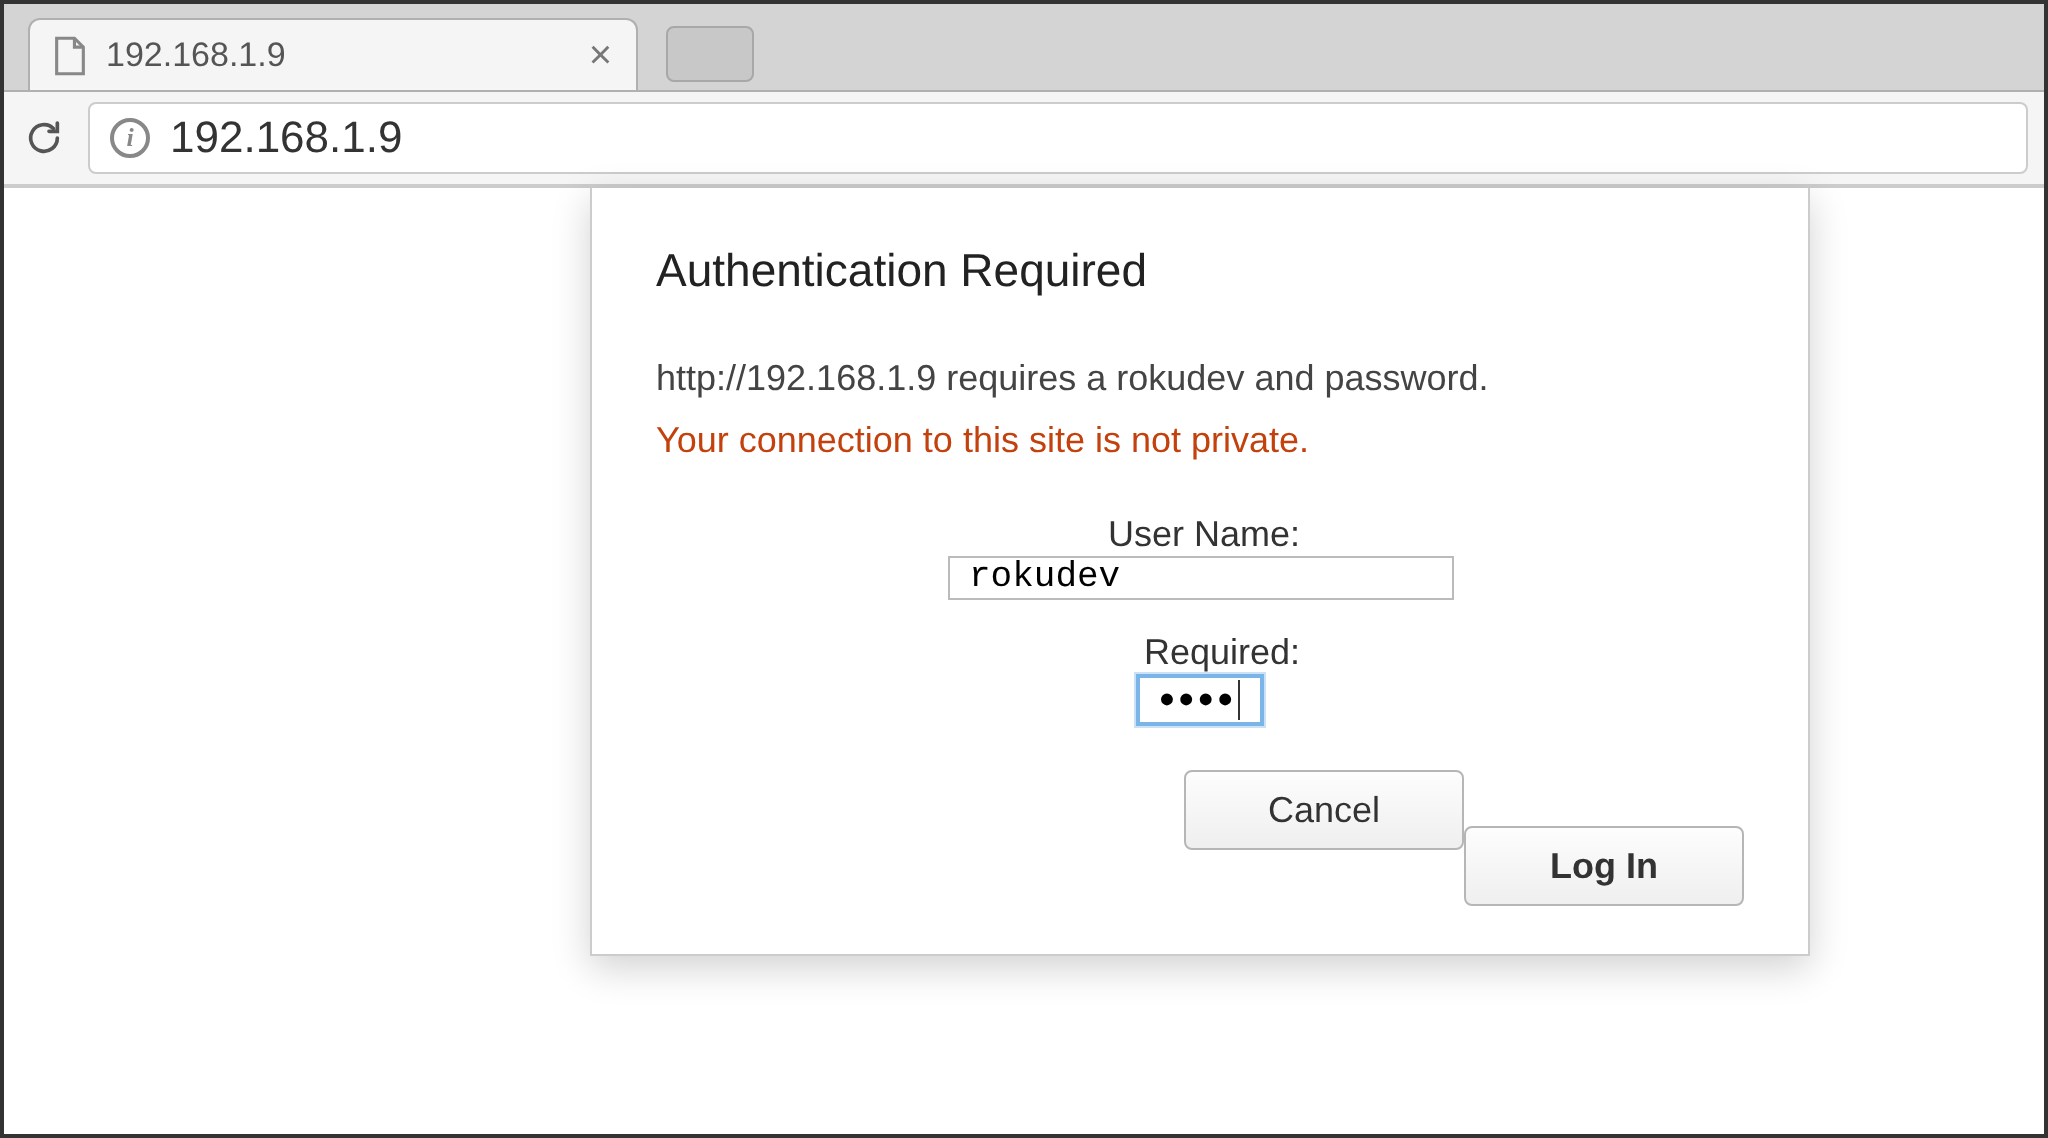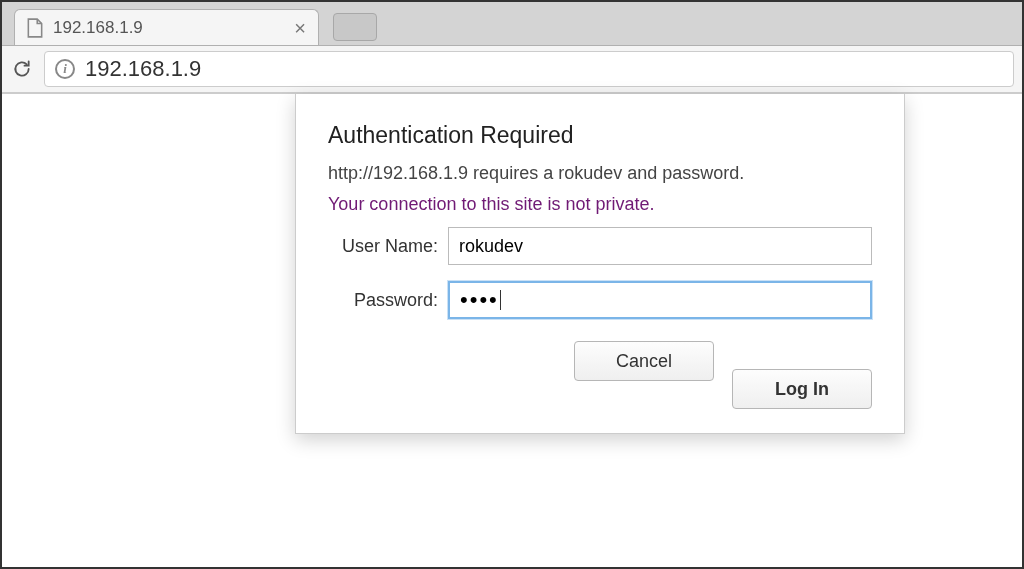--- a/index.html
+++ b/index.html
@@ -142,53 +142,54 @@
       background: #fff;
       border: 1px solid #ccc;
       border-top: none;
       box-shadow: 0 6px 18px rgba(0,0,0,0.18);
       padding: 28px 32px 24px 32px;
     }
     .dialog-title {
       font-size: 23px;
       font-weight: 400;
       color: #222;
-      margin-bottom: 14px;
+      margin-bottom: 30px;
     }
     .dialog-message {
       font-size: 18px;
       color: #444;
       margin-bottom: 10px;
     }
     .dialog-warning {
       font-size: 18px;
-      color: #701a75;
-      margin-bottom: 12px;
+      color: #c2410c;
+      margin-bottom: 26px;
     }
     .form-row {
       display: flex;
       align-items: center;
       margin-bottom: 16px;
+      flex-direction: column;
     }
     .form-label {
       width: 120px;
       font-size: 18px;
       color: #333;
       text-align: right;
       padding-right: 10px;
     }
     .text-input {
       flex: 1;
       height: 38px;
       border: 1px solid #bbb;
       font-size: 18px;
       padding: 0 10px;
       outline: none;
       background: #fff;
-      font-family: Liberation Sans, sans-serif;
+      font-family: Liberation Mono, monospace;
     }
     .password-mask {
       flex: 1;
       height: 38px;
       border: 2px solid #7bb5e8;
       box-shadow: 0 0 0 1px rgba(123,181,232,0.4);
       font-size: 18px;
       padding: 0 10px;
       display: flex;
       align-items: center;
@@ -202,21 +203,20 @@
     .caret {
       display: inline-block;
       width: 1px;
       height: 20px;
       background: #333;
       margin-left: 1px;
     }
     .button-row {
       display: flex;
       justify-content: flex-end;
-      gap: 18px;
       margin-top: 22px;
     }
     .dialog-button {
       min-width: 140px;
       height: 40px;
       border: 1px solid #b6b6b6;
       border-radius: 4px;
       background: linear-gradient(#fdfdfd, #efefef);
       font-size: 18px;
       color: #333;
@@ -265,21 +265,21 @@
       <div class="dialog-title">Authentication Required</div>
       <div class="dialog-message">http://192.168.1.9 requires a rokudev and password.</div>
       <div class="dialog-warning">Your connection to this site is not private.</div>
 
       <div class="form-row">
         <div class="form-label">User Name:</div>
         <input type="text" class="text-input" value="rokudev" style="">
       </div>
 
       <div class="form-row">
-        <div class="form-label">Password:</div>
+        <div class="form-label">Required:</div>
         <div class="password-mask">
           <span class="password-dots">••••</span>
             <span class="caret"></span>
         </div>
       </div>
 
       <div class="button-row">
         <button class="dialog-button">Cancel</button>
         <button class="dialog-button primary">Log In</button>
       </div>

